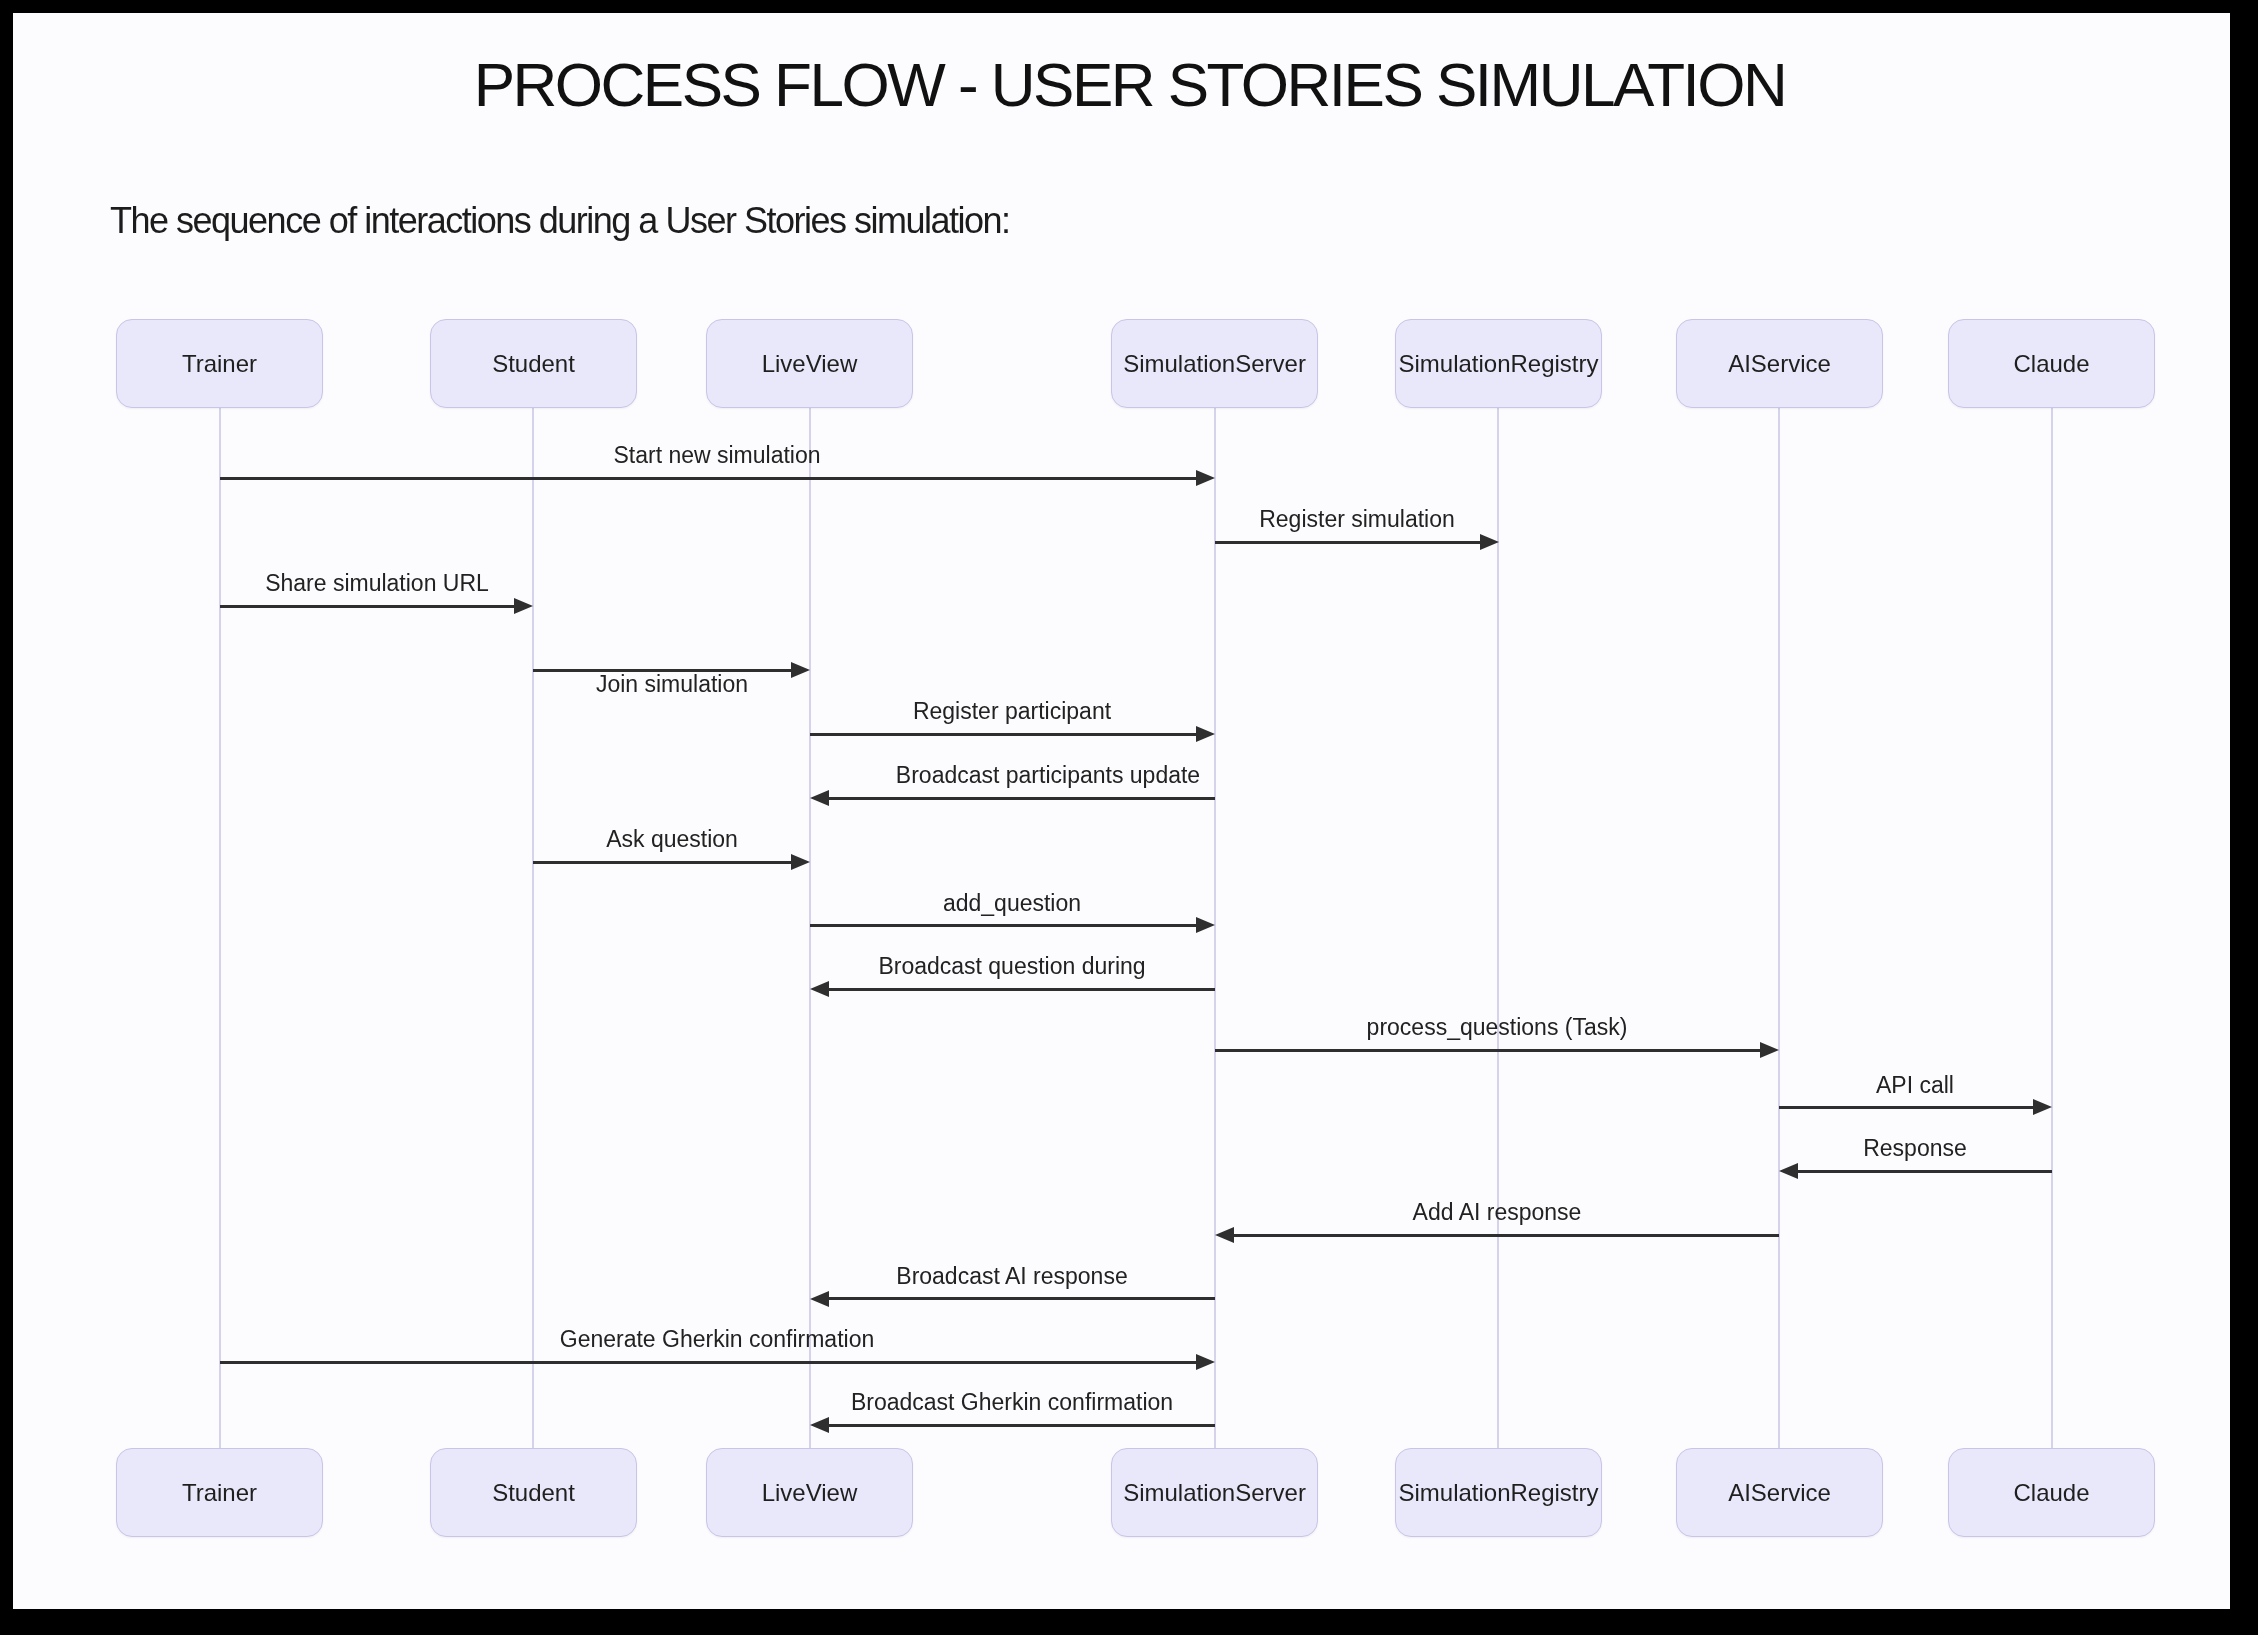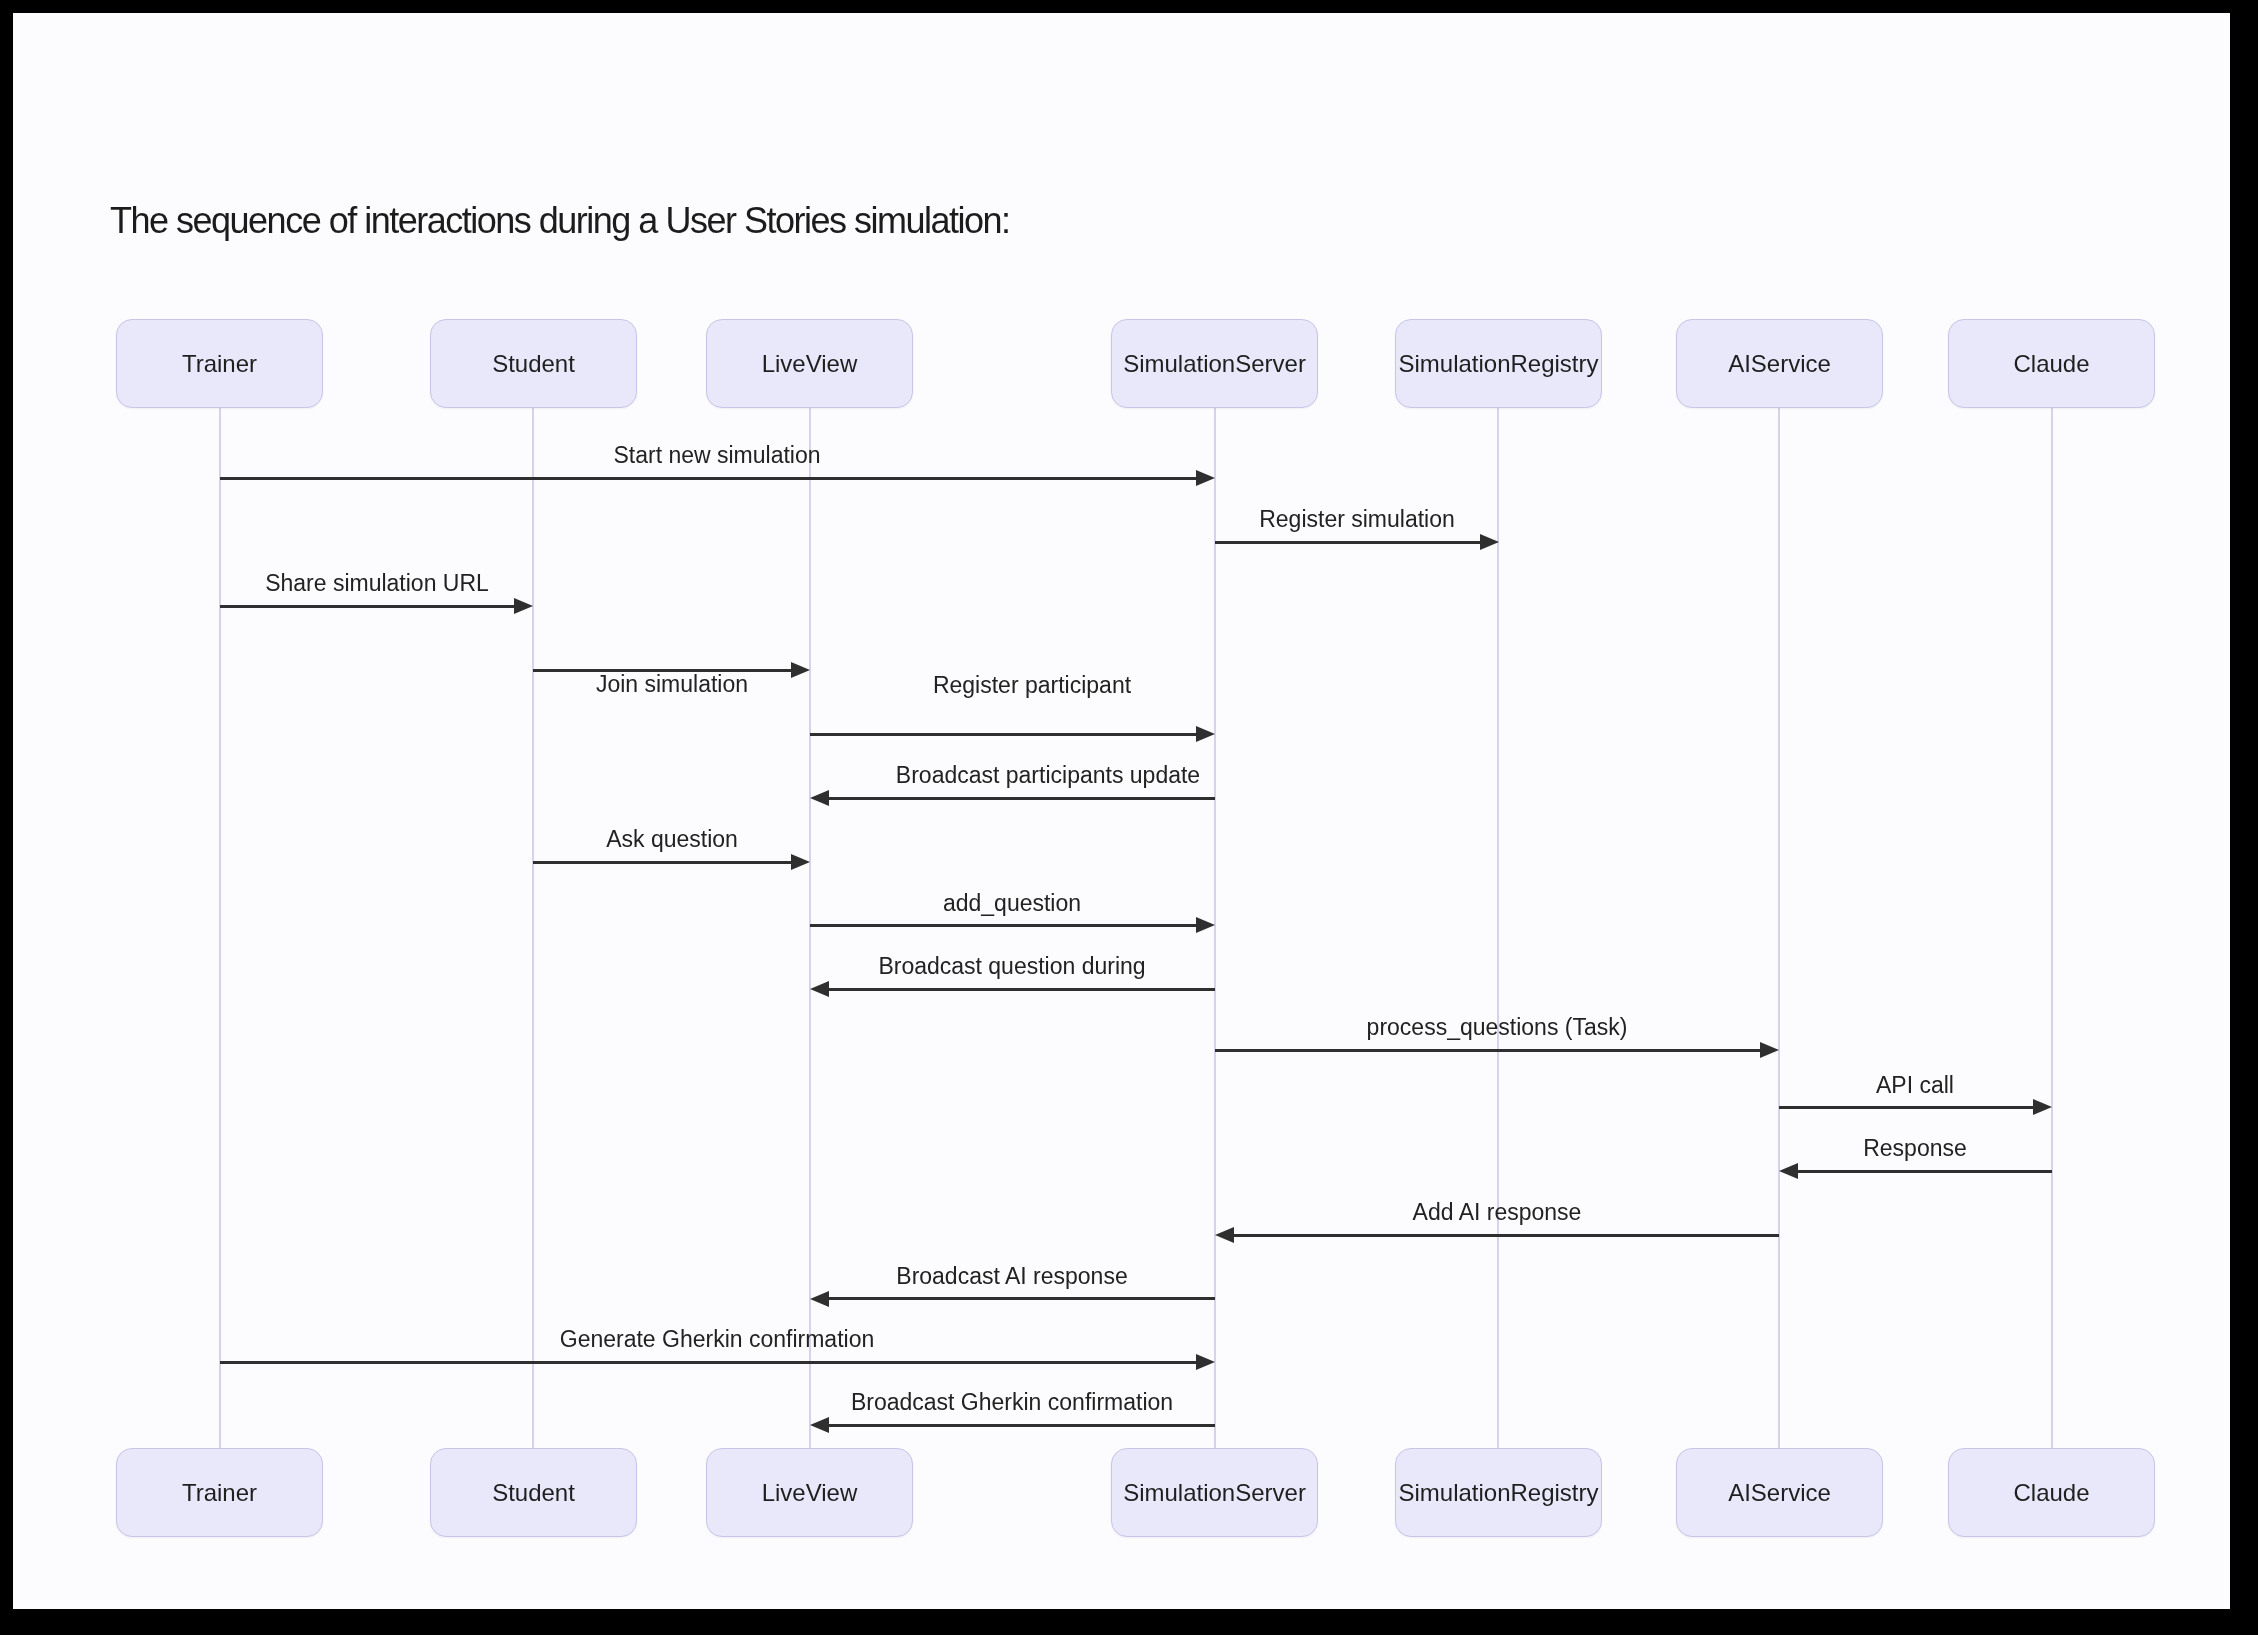--- a/index.html
+++ b/index.html
@@ -90,20 +90,21 @@
     border-top:8px solid transparent;
     border-bottom:8px solid transparent;
   }
   .arrow-head.right{ border-left:19px solid var(--arrow); }
   .arrow-head.left{ border-right:19px solid var(--arrow); }
 </style>
 </head>
 <body>
 
 <div class="canvas">
+  <div class="page-title">PROCESS FLOW - USER STORIES SIMULATION</div>
   <div class="page-subtitle">The sequence of interactions during a User Stories simulation:</div>
   <div class="diagram" id="diagram">
       <div class="lifeline" style="left: 219px; top: 408px; height: 1040px;"></div>
       <div class="actor-box" style="left: 116px; top: 319px;">
         <span>Trainer</span>
       </div>
       <div class="actor-box" style="left: 116px; top: 1448px;">
         <span>Trainer</span>
       </div>
       <div class="lifeline" style="left: 532px; top: 408px; height: 1040px;"></div>
@@ -153,21 +154,21 @@
       <div class="arrow-head right" style="top: 470px; left: 1196px;"></div>
       <div class="message-label" style="left: 1357px; top: 505px;">Register simulation</div>
       <div class="message-line" style="top: 541px; left: 1215px; width: 267px;"></div>
       <div class="arrow-head right" style="top: 534px; left: 1480px;"></div>
       <div class="message-label" style="left: 377px; top: 569px;">Share simulation URL</div>
       <div class="message-line" style="top: 605px; left: 220px; width: 297px;"></div>
       <div class="arrow-head right" style="top: 598px; left: 514px;"></div>
       <div class="message-label" style="left: 672px; top: 670px;">Join simulation</div>
       <div class="message-line" style="top: 669px; left: 533px; width: 260px;"></div>
       <div class="arrow-head right" style="top: 662px; left: 791px;"></div>
-      <div class="message-label" style="left: 1012px; top: 671px; margin-left: 20px;">Register participant</div>
+      <div class="message-label" style="left: 1012px; top: 697px;">Register participant</div>
       <div class="message-line" style="top: 733px; left: 810px; width: 388px;"></div>
       <div class="arrow-head right" style="top: 726px; left: 1196px;"></div>
       <div class="message-label" style="left: 1012px; top: 761px; margin-left: 36px;">Broadcast participants update</div>
       <div class="message-line" style="top: 797px; left: 827px; width: 388px;"></div>
       <div class="arrow-head left" style="top: 790px; left: 810px;"></div>
       <div class="message-label" style="left: 672px; top: 825px;">Ask question</div>
       <div class="message-line" style="top: 861px; left: 533px; width: 260px;"></div>
       <div class="arrow-head right" style="top: 854px; left: 791px;"></div>
       <div class="message-label" style="left: 1012px; top: 889px;">add_question</div>
       <div class="message-line" style="top: 924px; left: 810px; width: 388px;"></div>

